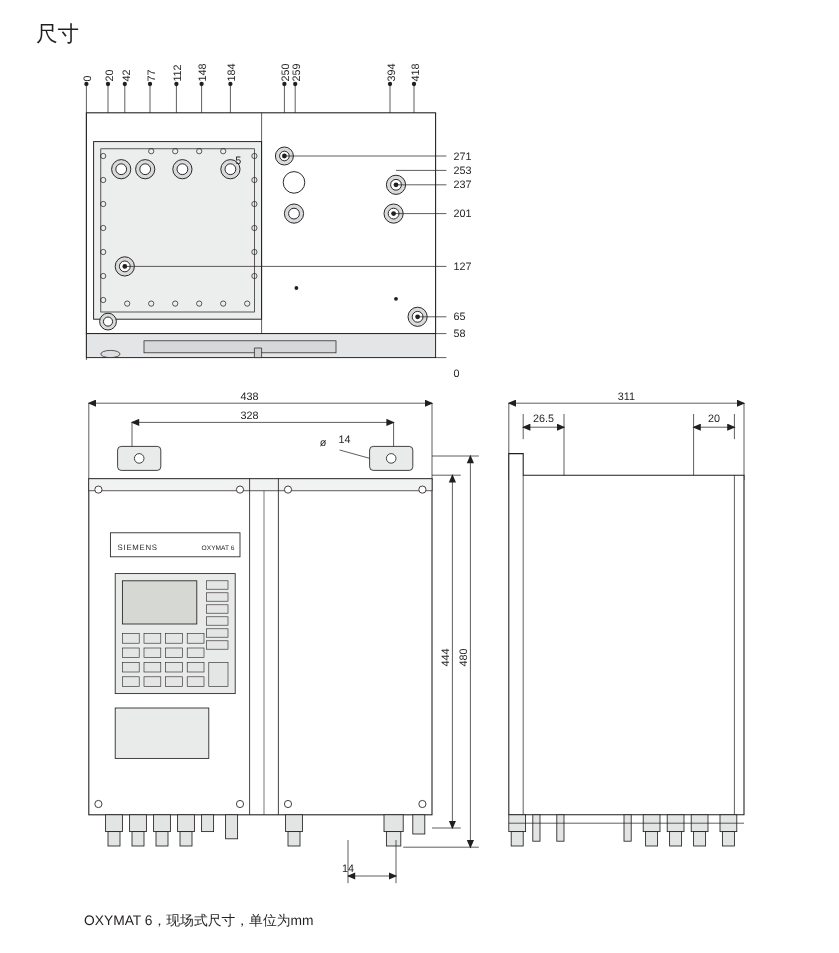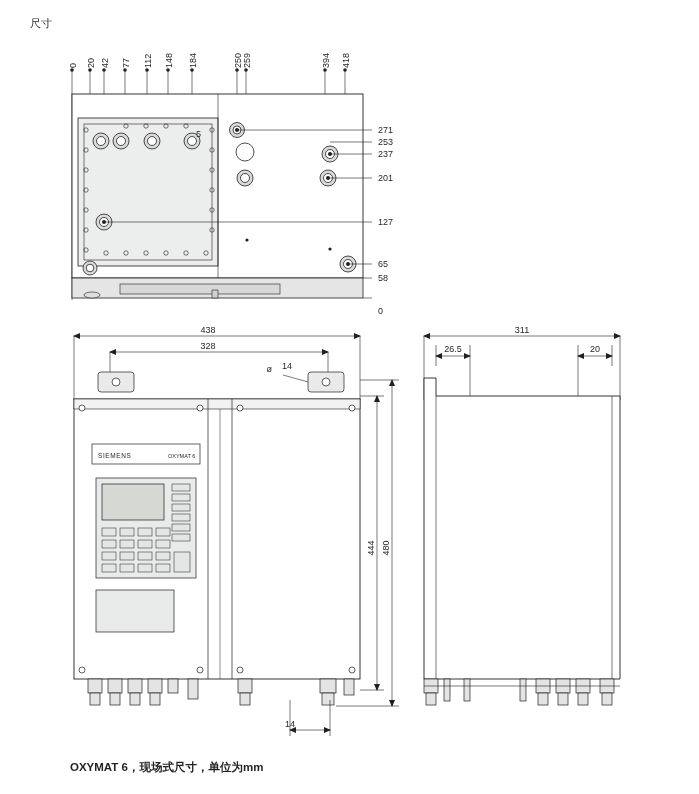--- a/index.html
+++ b/index.html
@@ -6,25 +6,25 @@
   body{
     width:699px;height:794px;
     background:#ffffff;
     font-family:"Liberation Sans", sans-serif;
     color:#231f20;
     position:relative;
     overflow:hidden;
   }
   .page-title{
     position:absolute;left:30px;top:16px;
-    font-size:11px;color:#231f20;text-align:right;
+    font-size:18px;color:#231f20;text-align:right;
   }
   .caption{
     position:absolute;left:70px;top:760px;
-    font-size:11.5px;color:#231f20;font-weight:bold;
+    font-size:11.5px;color:#231f20;
   }
   .stage{
     position:absolute;left:0;top:0;width:699px;height:794px;
   }
   svg{display:block;}
   .dim{font-family:"Liberation Sans",sans-serif;font-size:9px;fill:#231f20;}
 </style>
 </head>
 <body>
 

